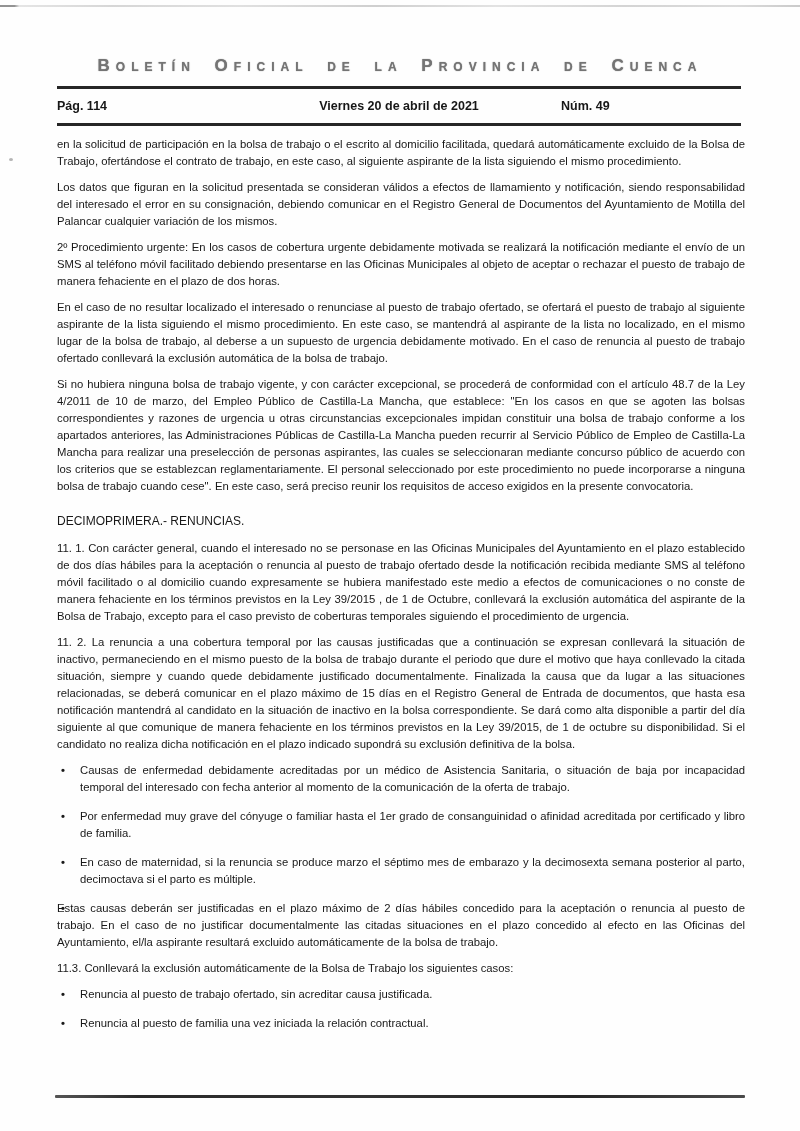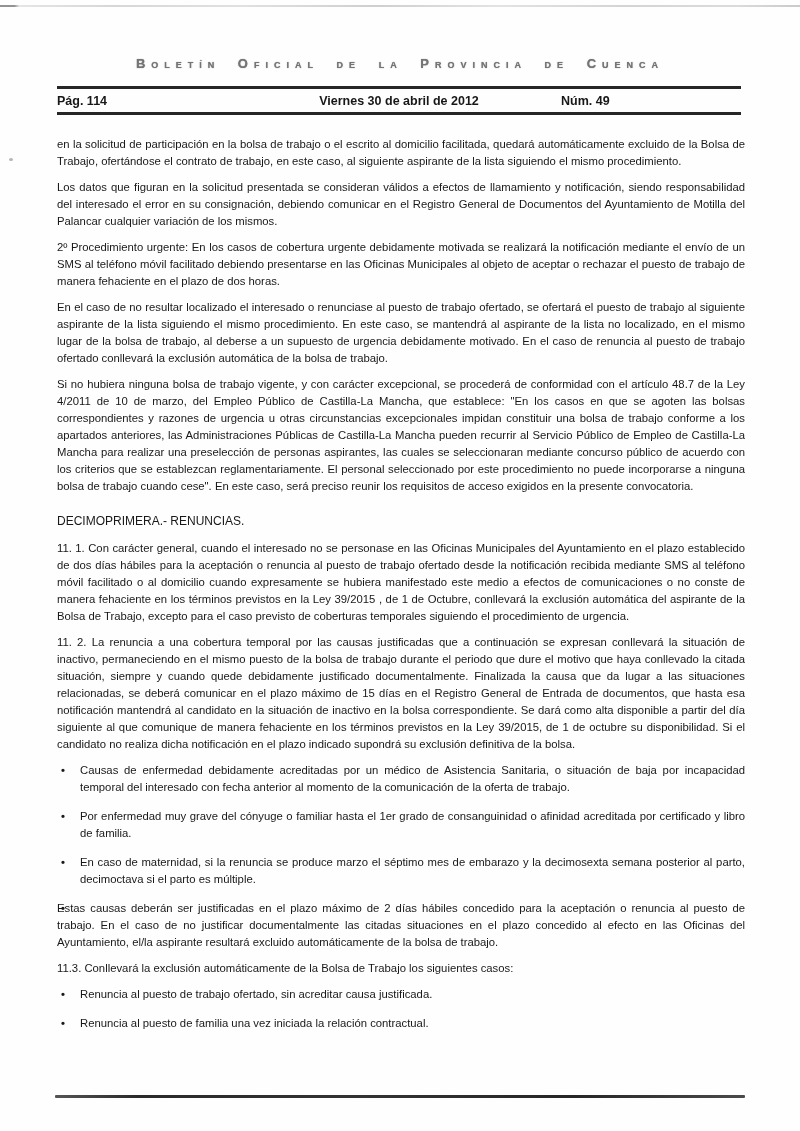--- a/index.html
+++ b/index.html
@@ -43,35 +43,35 @@
   }
   .masthead {
     position: absolute;
     top: 56px;
     left: 0;
     width: 100%;
     text-align: center;
     font-family: "Liberation Sans", sans-serif;
     font-variant: small-caps;
     font-weight: 700;
-    font-size: 13px;
+    font-size: 17px;
     letter-spacing: 6px;
     word-spacing: 8px;
     color: #747474;
     text-shadow: 0 0 1px rgba(110,110,110,0.9);
   }
   .header-band {
     position: absolute;
     top: 86px;
     left: 57px;
     width: 684px;
     border-top: 3px solid #262626;
     border-bottom: 3px solid #262626;
     box-sizing: border-box;
-    height: 29px;
+    height: 40px;
     display: flex;
     align-items: center;
     justify-content: space-between;
     font-weight: 700;
     font-size: 12.5px;
   }
   .header-band .cell-left   { width: 180px; text-align: left; }
   .header-band .cell-center { flex: 1; text-align: center; }
   .header-band .cell-right  { width: 180px; text-align: left; }
 
@@ -121,21 +121,21 @@
 
 <div class="page">
 
   <div class="scan-top-line"></div>
   <div class="scan-speck"></div>
 
   <div class="masthead">Boletín Oficial de la Provincia de Cuenca</div>
 
   <div class="header-band">
     <span class="cell-left">Pág. 114</span>
-    <span class="cell-center">Viernes 30 de abril de 2012</span>
+    <span class="cell-center">Viernes 20 de abril de 2021</span>
     <span class="cell-right">Núm. 49</span>
   </div>
 
   <div class="doc-body">
     <p>en la solicitud de participación en la bolsa de trabajo o el escrito al domicilio facilitada, quedará automáticamente excluido de la Bolsa de Trabajo, ofertándose el contrato de trabajo, en este caso, al siguiente aspirante de la lista siguiendo el mismo procedimiento.</p>
     <p>Los datos que figuran en la solicitud presentada se consideran válidos a efectos de llamamiento y notificación, siendo responsabilidad del interesado el error en su consignación, debiendo comunicar en el Registro General de Documentos del Ayuntamiento de Motilla del Palancar cualquier variación de los mismos.</p>
     <p>2º Procedimiento urgente: En los casos de cobertura urgente debidamente motivada se realizará la notificación mediante el envío de un SMS al teléfono móvil facilitado debiendo presentarse en las Oficinas Municipales al objeto de aceptar o rechazar el puesto de trabajo de manera fehaciente en el plazo de dos horas.</p>
     <p>En el caso de no resultar localizado el interesado o renunciase al puesto de trabajo ofertado, se ofertará el puesto de trabajo al siguiente aspirante de la lista siguiendo el mismo procedimiento. En este caso, se mantendrá al aspirante de la lista no localizado, en el mismo lugar de la bolsa de trabajo, al deberse a un supuesto de urgencia debidamente motivado. En el caso de renuncia al puesto de trabajo ofertado conllevará la exclusión automática de la bolsa de trabajo.</p>
     <p>Si no hubiera ninguna bolsa de trabajo vigente, y con carácter excepcional, se procederá de conformidad con el artículo 48.7 de la Ley 4/2011 de 10 de marzo, del Empleo Público de Castilla-La Mancha, que establece: "En los casos en que se agoten las bolsas correspondientes y razones de urgencia u otras circunstancias excepcionales impidan constituir una bolsa de trabajo conforme a los apartados anteriores, las Administraciones Públicas de Castilla-La Mancha pueden recurrir al Servicio Público de Empleo de Castilla-La Mancha para realizar una preselección de personas aspirantes, las cuales se seleccionaran mediante concurso público de acuerdo con los criterios que se establezcan reglamentariamente. El personal seleccionado por este procedimiento no puede incorporarse a ninguna bolsa de trabajo cuando cese". En este caso, será preciso reunir los requisitos de acceso exigidos en la presente convocatoria.</p>
 

